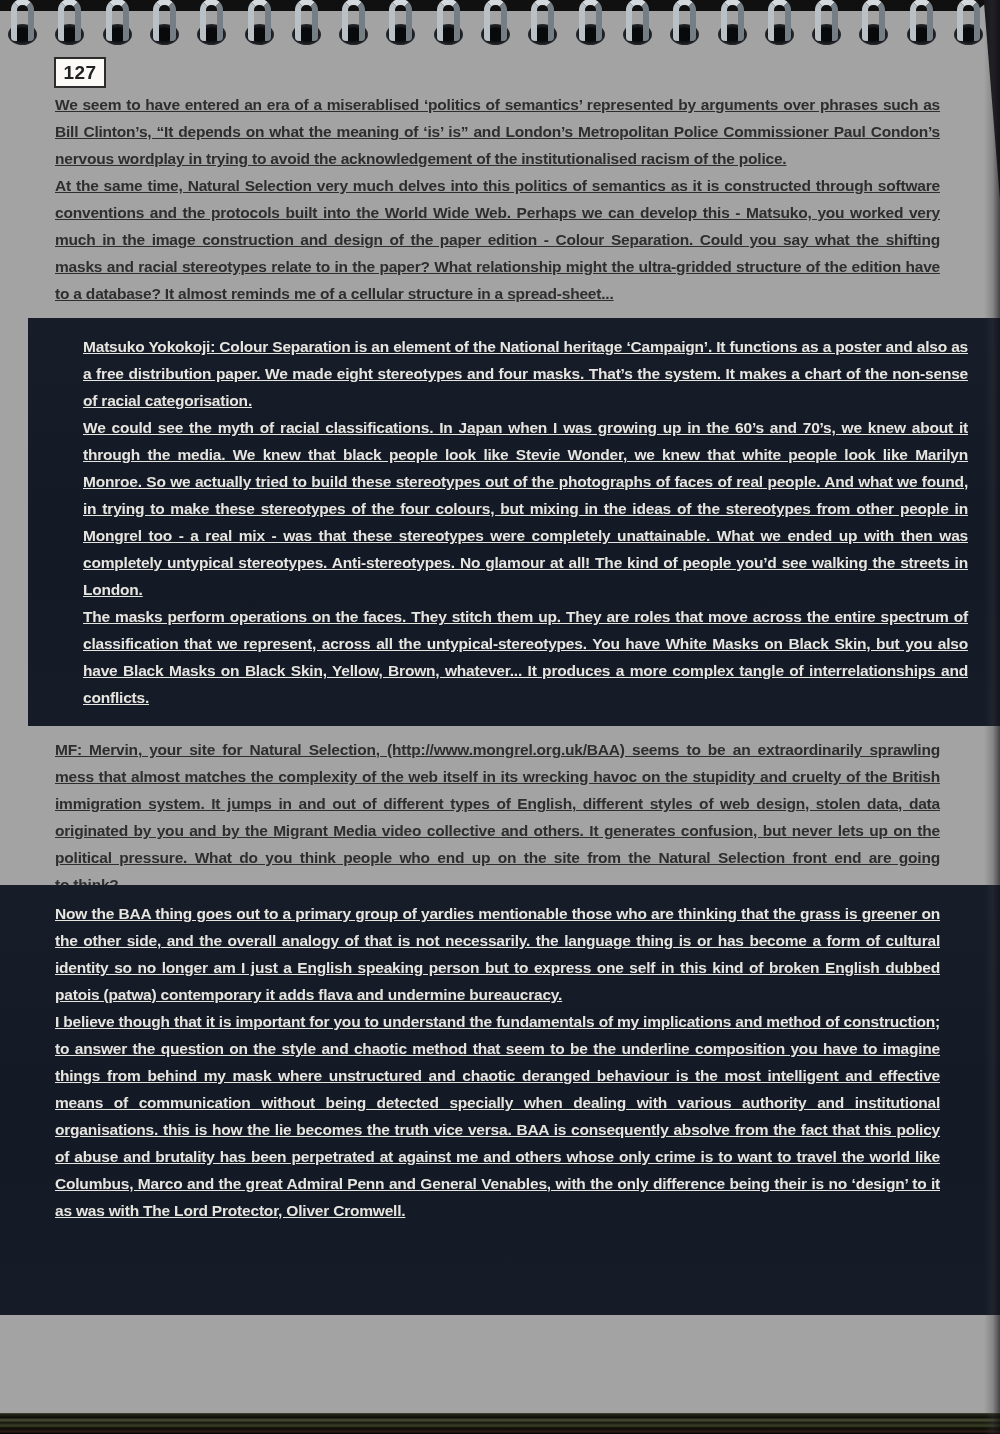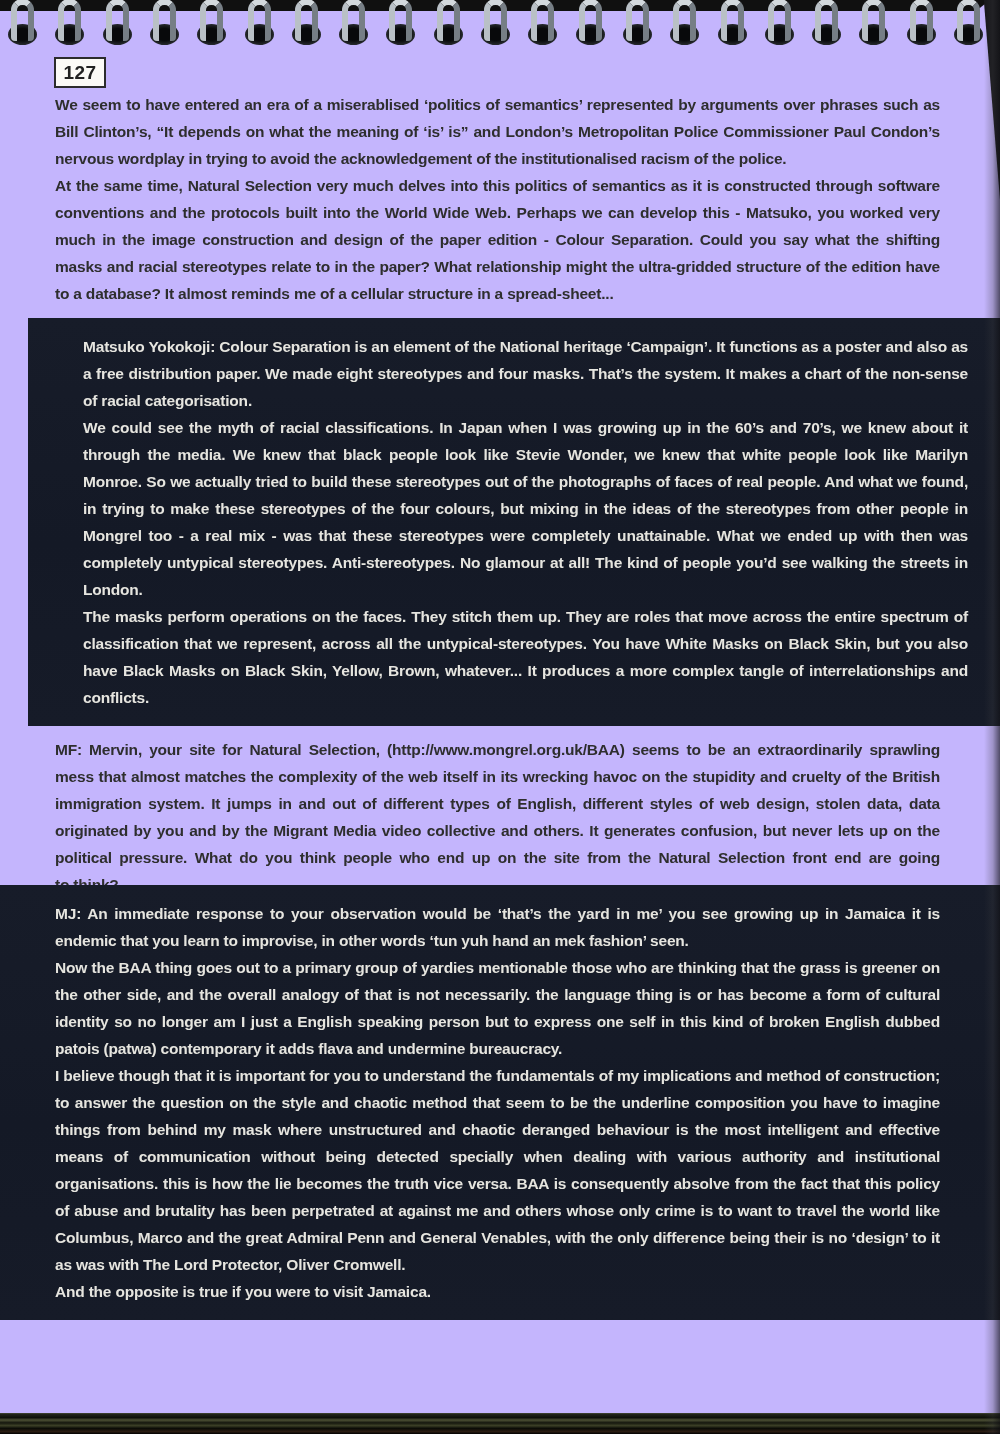--- a/index.html
+++ b/index.html
@@ -1,20 +1,20 @@
 <!DOCTYPE html>
 <html><head>
 <meta charset="utf-8">
 <style>
   html,body{margin:0;padding:0;background:#e8e8e8;}
   .canvas{
     position:relative;
     width:1000px;height:1434px;
     margin:0 auto;
-    background:#c4b5fd;
+    background:#a3a3a3;
     overflow:hidden;
     font-family:"Liberation Sans","DejaVu Sans",sans-serif;
   }
   
   .binding-bar{
     position:absolute;top:0;left:0;width:976px;height:11px;
     background:#101010;z-index:3;
   }
   .binding-bar:after{
     content:"";position:absolute;right:-14px;top:0;width:0;height:0;
@@ -38,21 +38,21 @@
     border:2px solid #2c2c2c;box-sizing:border-box;
     display:flex;align-items:center;justify-content:center;
     font-weight:700;font-size:19px;color:#222;letter-spacing:.5px;
     background:#fbfaf6;z-index:2;
   }
   .text-block{
     position:absolute;left:55px;width:885px;
     font-weight:700;font-size:15.5px;line-height:27px;letter-spacing:-0.2px;
     text-align:justify;color:#2e2e2e;
   }
-  .text-block p{margin:0;}
+  .text-block p{margin:0;text-decoration:underline;}
   .text-block.dark{
     left:0;width:100%;box-sizing:border-box;
     padding:15px 60px 15px 55px;
     background:linear-gradient(180deg,#171c29 0%,#141926 55%,#161b28 100%);
     color:#e6e5df;
   }
   #sec-intro{top:91px;}
   #sec-matsuko{top:318px;min-height:397px;margin-left:28px;}
   #sec-mf{top:736px;}
   #sec-mj{top:885px;min-height:430px;}
@@ -180,23 +180,21 @@
       <p>Matsuko Yokokoji: Colour Separation is an element of the National heritage ‘Campaign’. It functions as a poster and also as a free distribution paper. We made eight stereotypes and four masks. That’s the system. It makes a chart of the non-sense of racial categorisation.</p>
       <p>We could see the myth of racial classifications. In Japan when I was growing up in the 60’s and 70’s, we knew about it through the media. We knew that black people look like Stevie Wonder, we knew that white people look like Marilyn Monroe. So we actually tried to build these stereotypes out of the photographs of faces of real people. And what we found, in trying to make these stereotypes of the four colours, but mixing in the ideas of the stereotypes from other people in Mongrel too - a real mix - was that these stereotypes were completely unattainable. What we ended up with then was completely untypical stereotypes. Anti-stereotypes. No glamour at all! The kind of people you’d see walking the streets in London.</p>
       <p>The masks perform operations on the faces. They stitch them up. They are roles that move across the entire spectrum of classification that we represent, across all the untypical-stereotypes. You have White Masks on Black Skin, but you also have Black Masks on Black Skin, Yellow, Brown, whatever... It produces a more complex tangle of interrelationships and conflicts.</p>
     </section>
 
   <section class="text-block light" id="sec-mf">
       <p>MF: Mervin, your site for Natural Selection, (http://www.mongrel.org.uk/BAA) seems to be an extraordinarily sprawling mess that almost matches the complexity of the web itself in its wrecking havoc on the stupidity and cruelty of the British immigration system. It jumps in and out of different types of English, different styles of web design, stolen data, data originated by you and by the Migrant Media video collective and others. It generates confusion, but never lets up on the political pressure. What do you think people who end up on the site from the Natural Selection front end are going to.think?</p>
     </section>
 
   <section class="text-block dark" id="sec-mj">
-      <p>MJ: An immediate response to your observation would be ‘that’s the yard in me’ you see growing up in Jamaica it is endemic that you learn to improvise, in other words ‘tun yuh hand an mek fashion’ seen.</p>
       <p>Now the BAA thing goes out to a primary group of yardies mentionable those who are thinking that the grass is greener on the other side, and the overall analogy of that is not necessarily. the language thing is or has become a form of cultural identity so no longer am I just a English speaking person but to express one self in this kind of broken English dubbed patois (patwa) contemporary it adds flava and undermine bureaucracy.</p>
       <p>I believe though that it is important for you to understand the fundamentals of my implications and method of construction; to answer the question on the style and chaotic method that seem to be the underline composition you have to imagine things from behind my mask where unstructured and chaotic deranged behaviour is the most intelligent and effective means of communication without being detected specially when dealing with various authority and institutional organisations. this is how the lie becomes the truth vice versa. BAA is consequently absolve from the fact that this policy of abuse and brutality has been perpetrated at against me and others whose only crime is to want to travel the world like Columbus, Marco and the great Admiral Penn and General Venables, with the only difference being their is no ‘design’ to it as was with The Lord Protector, Oliver Cromwell.</p>
-      <p>And the opposite is true if you were to visit Jamaica.</p>
     </section>
 
   <div class="corner-wedge"></div>
   <div class="right-shadow"></div>
   <div class="bottom-band"></div>
 
 </div>
 
 </body></html>

